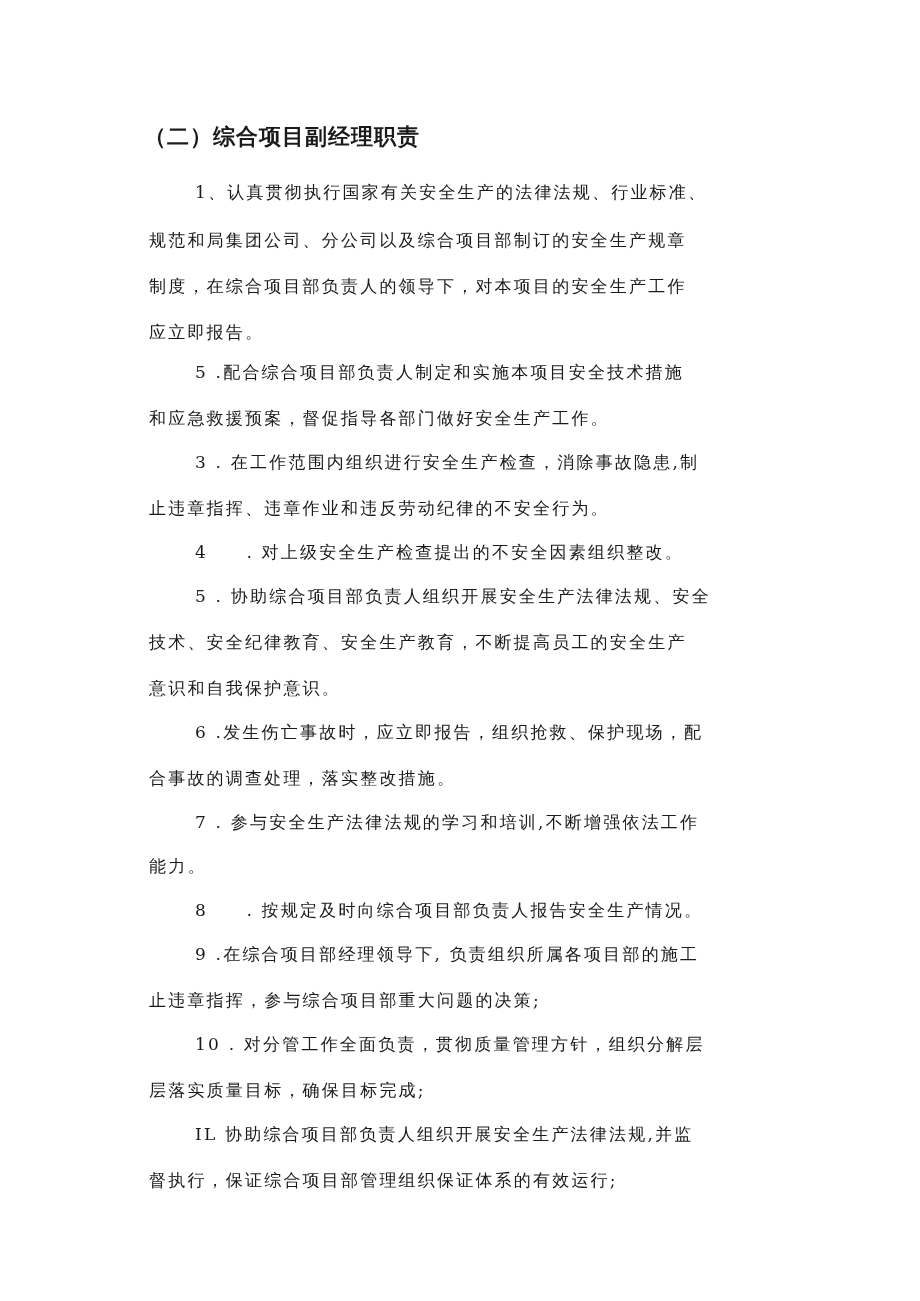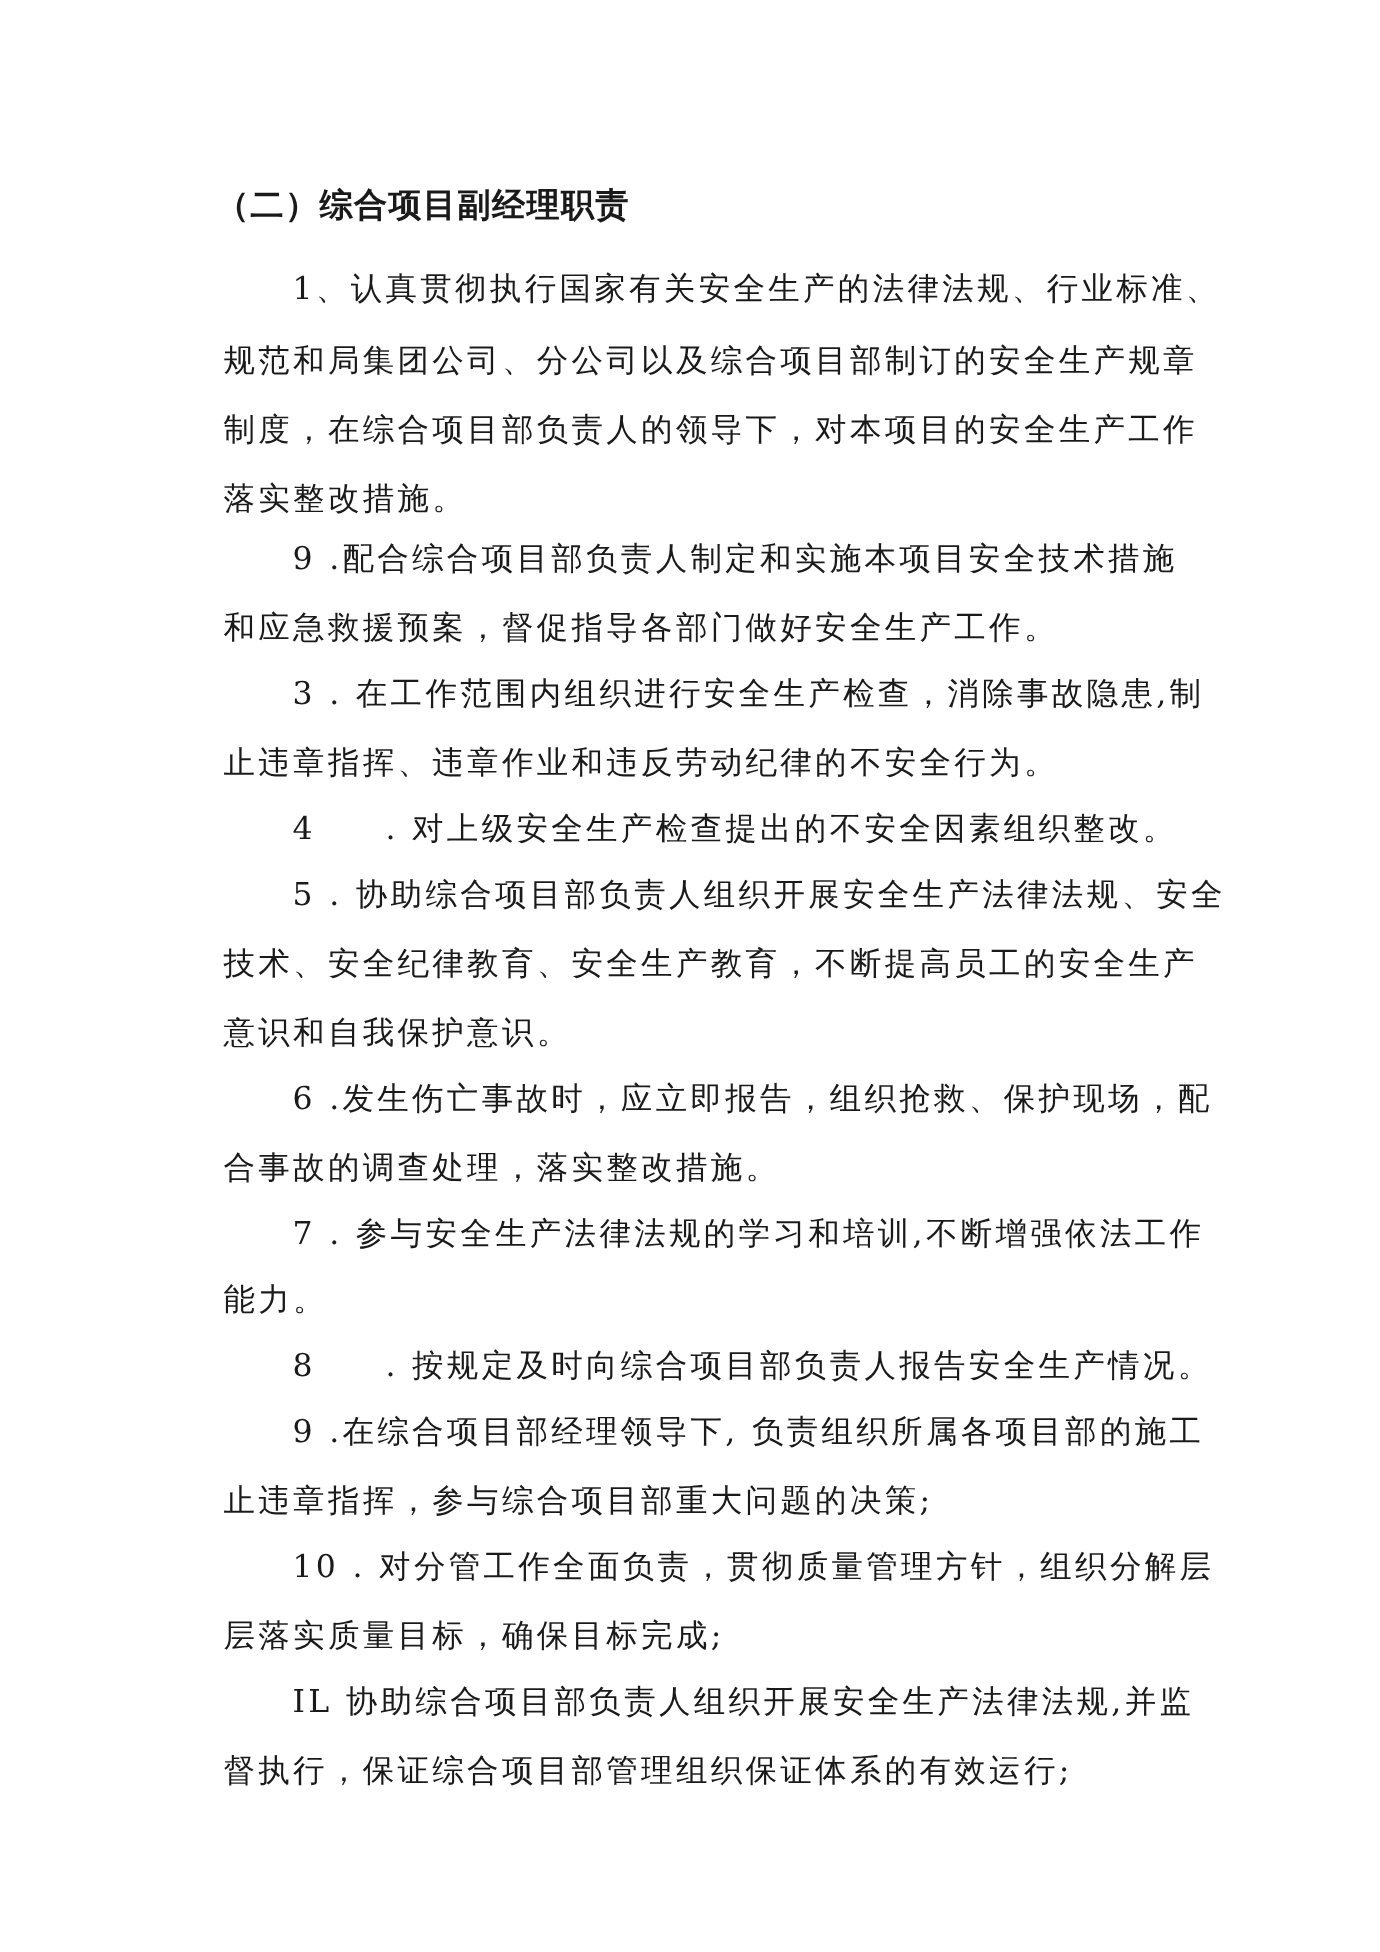--- a/index.html
+++ b/index.html
@@ -8,40 +8,40 @@
     font-family: "DejaVu Serif", "Liberation Serif", serif;
     color: #1a1a1a;
   }
   .page { position: absolute; left: 0; top: 0; width: 920px; height: 1301px; margin-left: 12px; }
   .heading {
     position: absolute; left: 132px; top: 122px;
     font-family: "DejaVu Sans", "Liberation Sans", sans-serif;
     font-weight: bold; font-size: 22px; letter-spacing: 1px; white-space: nowrap;
   }
   .line {
-    position: absolute; left: 137px; font-size: 21px; white-space: nowrap;
+    position: absolute; left: 137px; font-size: 17px; white-space: nowrap;
     letter-spacing: 2.2px; line-height: 28px; height: 28px;
   }
   .indent { left: 183px; }
 </style>
 </head>
 <body>
 
 <div class="page">
   <div class="heading">（二）综合项目副经理职责</div>
 
   <div>
     <div class="line indent" style="top:178px">1、认真贯彻执行国家有关安全生产的法律法规、行业标准、</div>
     <div class="line" style="top:226px">规范和局集团公司、分公司以及综合项目部制订的安全生产规章</div>
     <div class="line" style="top:272px">制度，在综合项目部负责人的领导下，对本项目的安全生产工作</div>
-    <div class="line" style="top:318px">落实整改措施。</div>
+    <div class="line" style="top:318px">应立即报告。</div>
   </div>
 
   <div>
-    <div class="line indent" style="top:358px">9 .配合综合项目部负责人制定和实施本项目安全技术措施</div>
+    <div class="line indent" style="top:358px">5 .配合综合项目部负责人制定和实施本项目安全技术措施</div>
     <div class="line" style="top:404px">和应急救援预案，督促指导各部门做好安全生产工作。</div>
   </div>
 
   <div>
     <div class="line indent" style="top:448px">3 . 在工作范围内组织进行安全生产检查，消除事故隐患,制</div>
     <div class="line" style="top:494px">止违章指挥、违章作业和违反劳动纪律的不安全行为。</div>
   </div>
 
   <div>
     <div class="line indent" style="top:538px">4　　. 对上级安全生产检查提出的不安全因素组织整改。</div>

